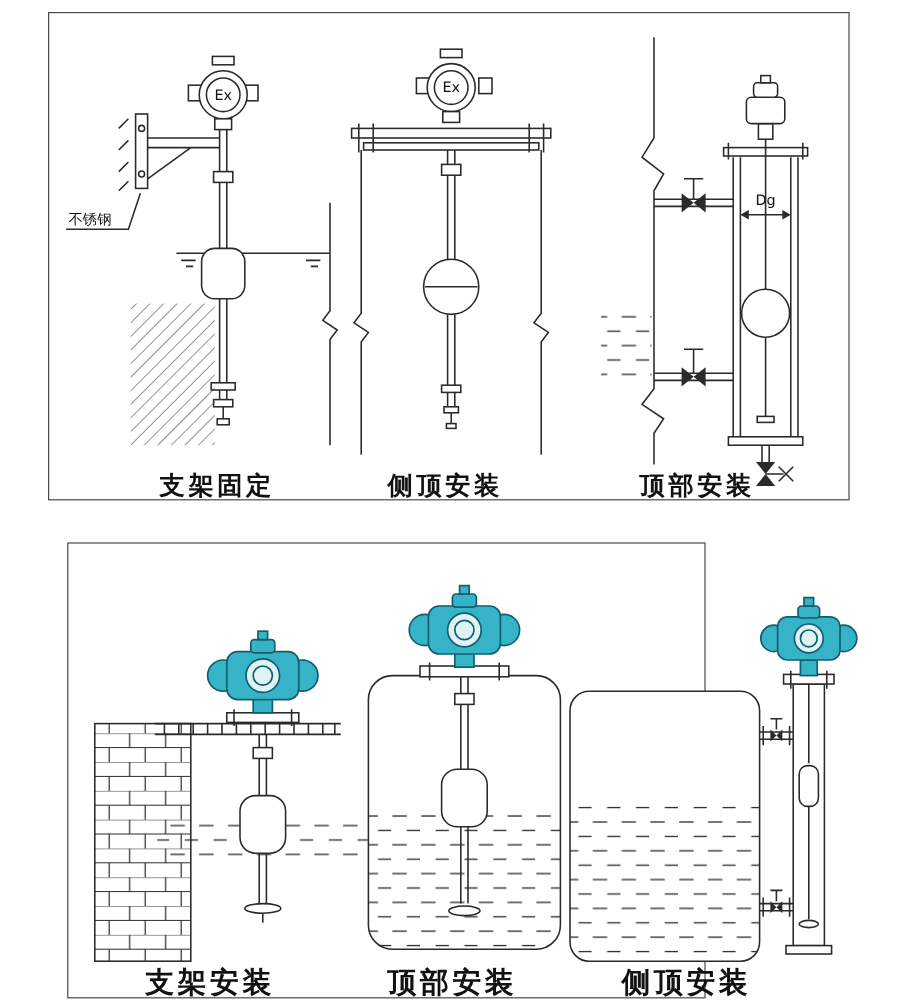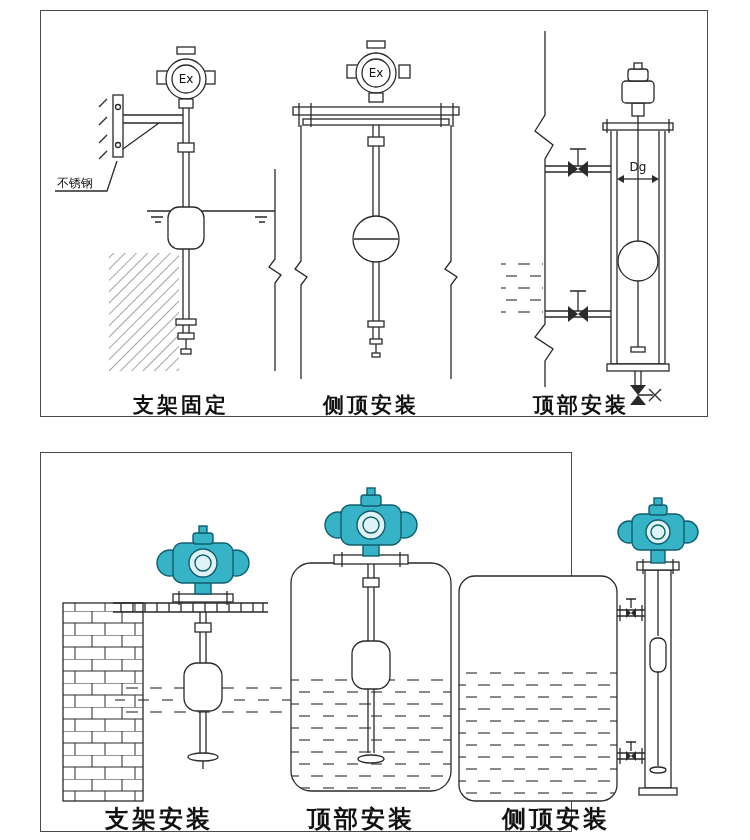--- a/index.html
+++ b/index.html
@@ -162,21 +162,21 @@
       <polygon class="dk" points="137,366 153,366 145,376"></polygon>
       <polygon class="dk" points="137,386 153,386 145,376"></polygon>
     </g>
   </svg>
 
   <div class="caption" style="left:140px">支架固定</div>
   <div class="caption" style="left:330px">侧顶安装</div>
   <div class="caption" style="left:540px">顶部安装</div>
 </div>
 
-<div class="panel panel-bottom" style="left:40px;top:452px;width:532px;height:380px">
+<div class="panel panel-bottom" style="left:56px;top:452px;width:532px;height:380px">
 
   <svg style="left:12px;top:38px" width="250" height="312" viewBox="0 0 250 312">
     <g>
       <rect x="10" y="112" width="80" height="198" fill="url(#brick)" stroke="#2a2a2a" stroke-width="1.3"></rect>
     </g>
     <g>
       <rect x="62" y="190" width="176" height="34" fill="url(#waterp)" stroke="none"></rect>
     </g>
     <g>
       <path class="ln" d="M60 112H215 M60 121H215 M68 112V121 M80 112V121 M92 112V121 M104 112V121 M116 112V121 M128 112V121 M140 112V121 M152 112V121 M164 112V121 M176 112V121 M188 112V121 M200 112V121 M210 112V121"></path>

